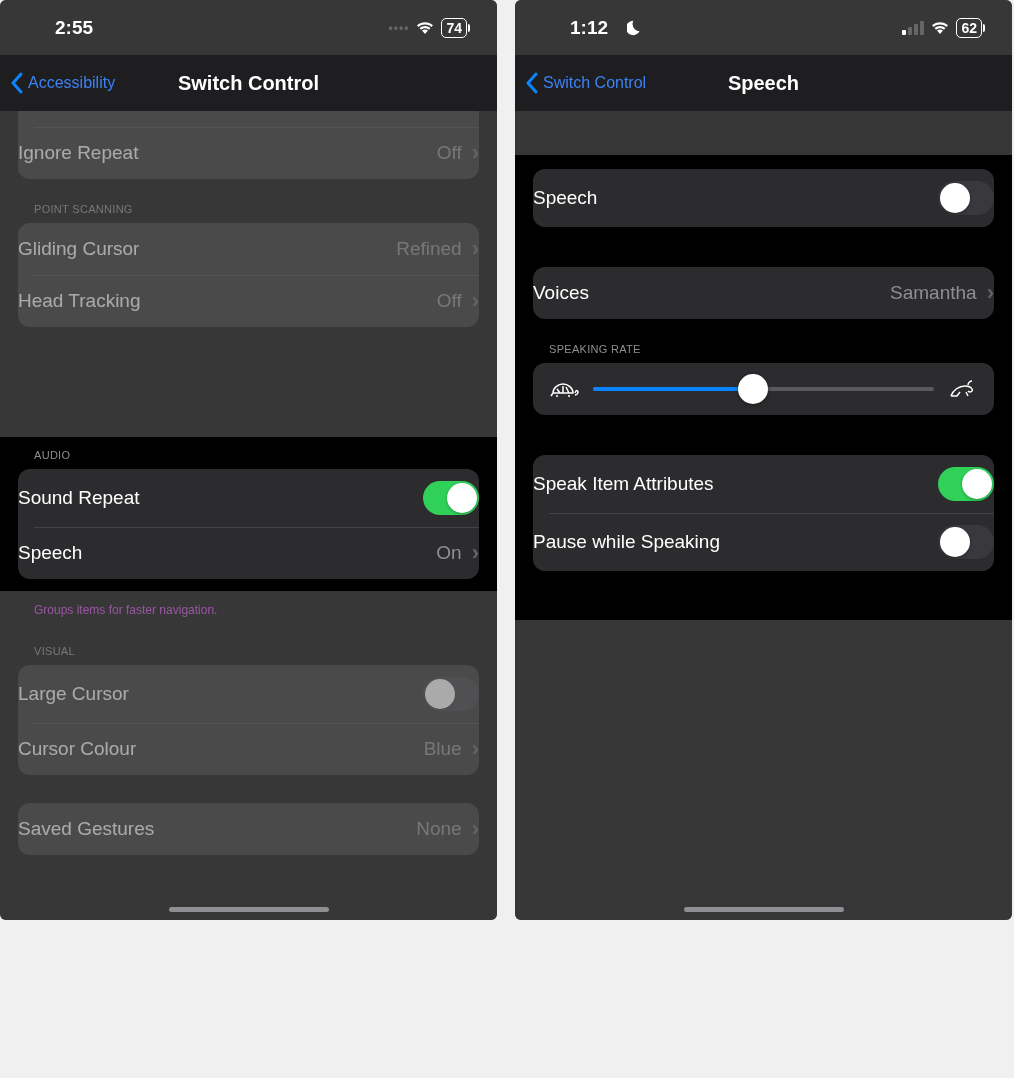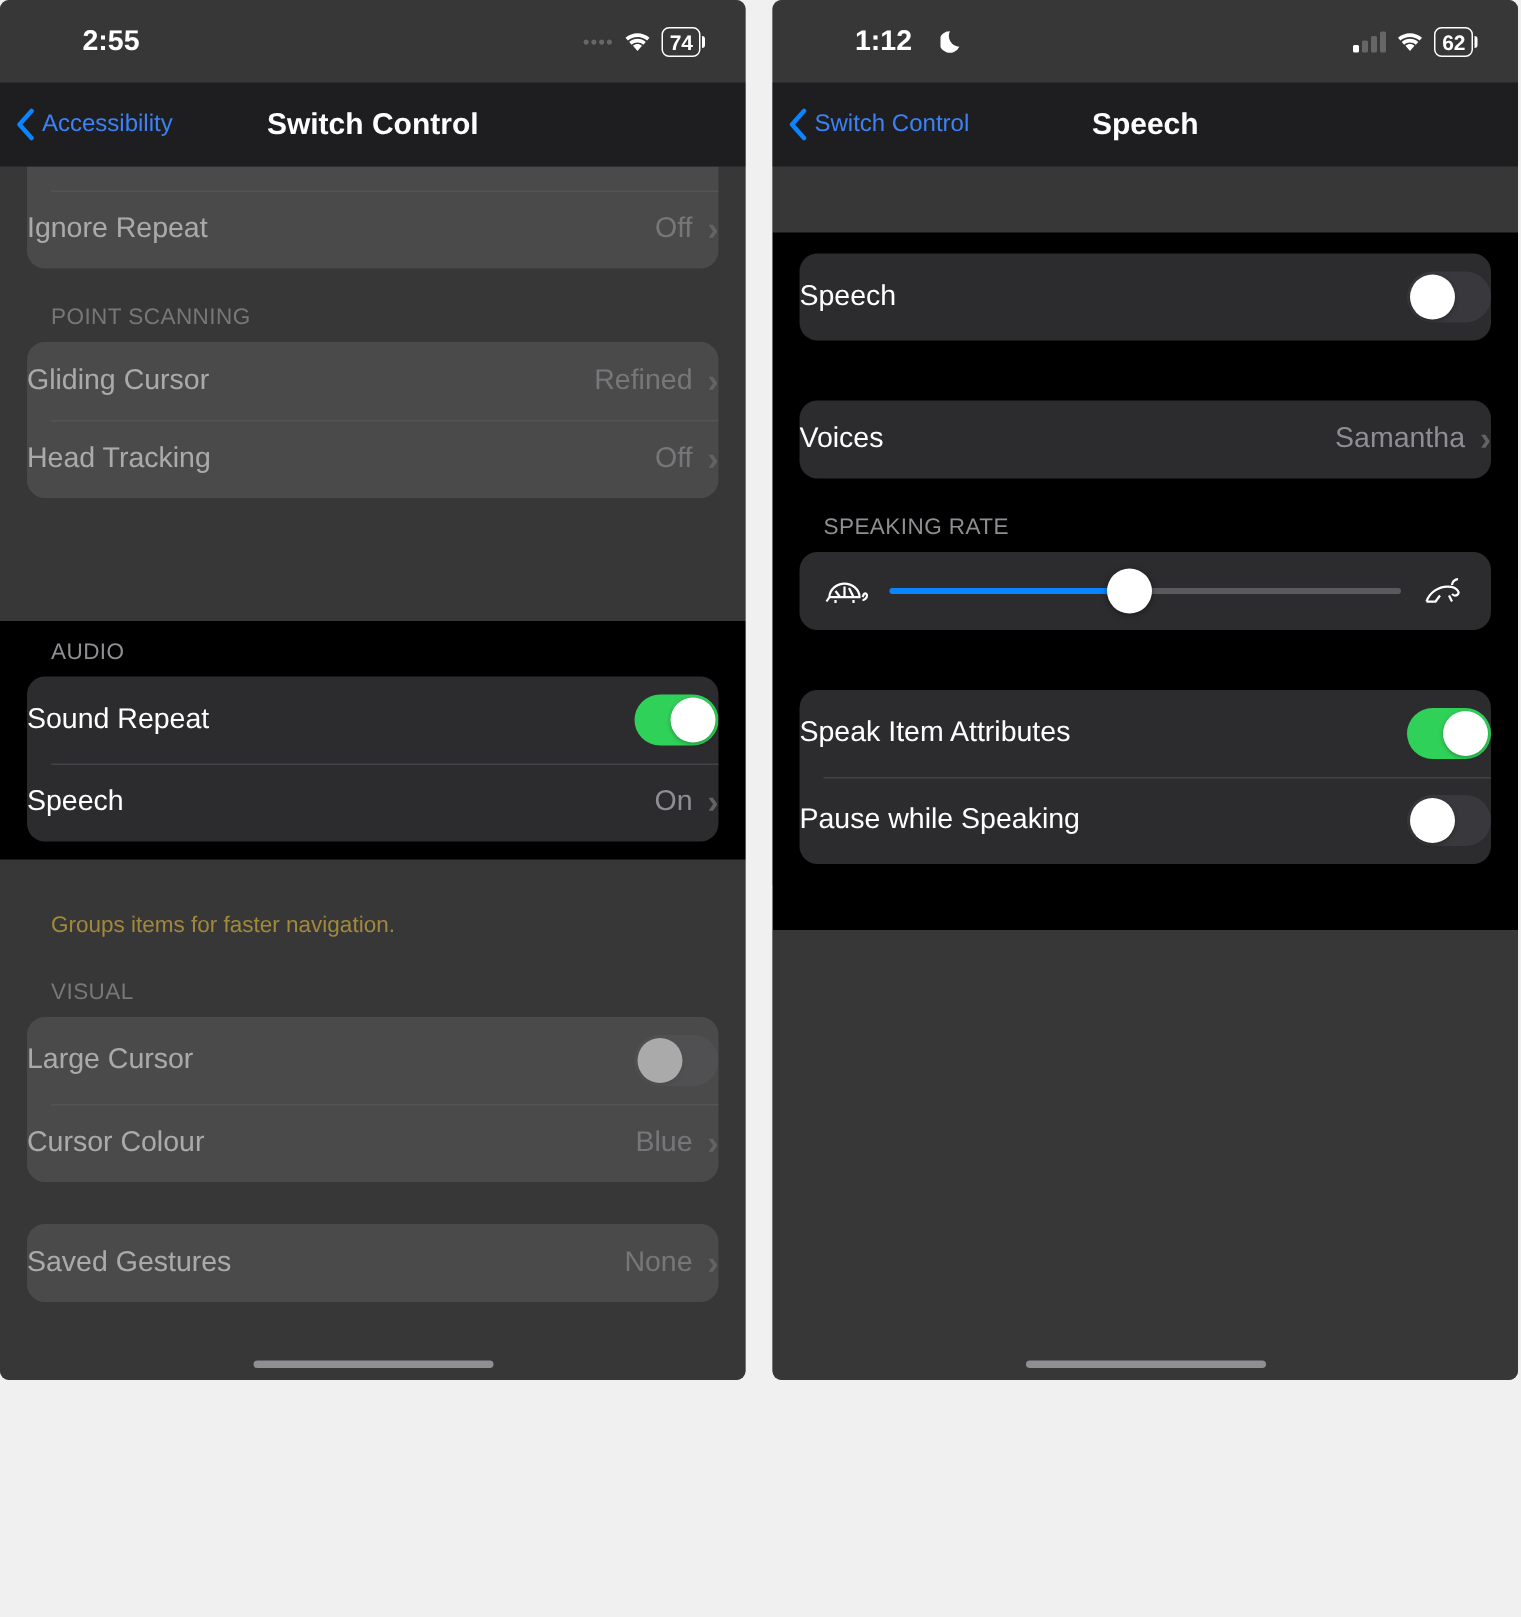--- a/index.html
+++ b/index.html
@@ -83,28 +83,28 @@
     height: calc(100% - 111px);
     overflow: hidden;
     position: relative;
   }
   .content {
     padding: 0 18px;
     position: relative;
   }
   .section-header {
     color: #8e8e93;
-    font-size: 15px;
+    font-size: 11px;
     text-transform: uppercase;
     padding: 24px 16px 8px 16px;
     letter-spacing: 0.3px;
   }
   .section-footer {
-    color: #eab308;
-    font-size: 15px;
+    color: #d946ef;
+    font-size: 12px;
     padding: 8px 16px 4px 16px;
   }
   .group {
     background: #2c2c2e;
     border-radius: 12px;
     overflow: hidden;
   }
   .row {
     display: flex;
     align-items: center;
@@ -312,21 +312,21 @@
               <span>None</span>
               <span class="chevron">›</span>
             </span>
         </div>
       </div>
     </div>
   </div>
 
   <div class="dimmed-overlay"></div>
 
-  <div class="highlight-strip" style="top:414px;">
+  <div class="highlight-strip" style="top:437px;">
     <div class="strip-inner">
       <div class="section-header" style="padding-top:12px;">AUDIO</div>
       <div class="group" style="margin-bottom:12px;">
         <div class="row">
           <span>Sound Repeat</span>
           <span class="row-right">
             <span class="toggle on">
                 <span class="knob"></span>
               </span>
           </span>

